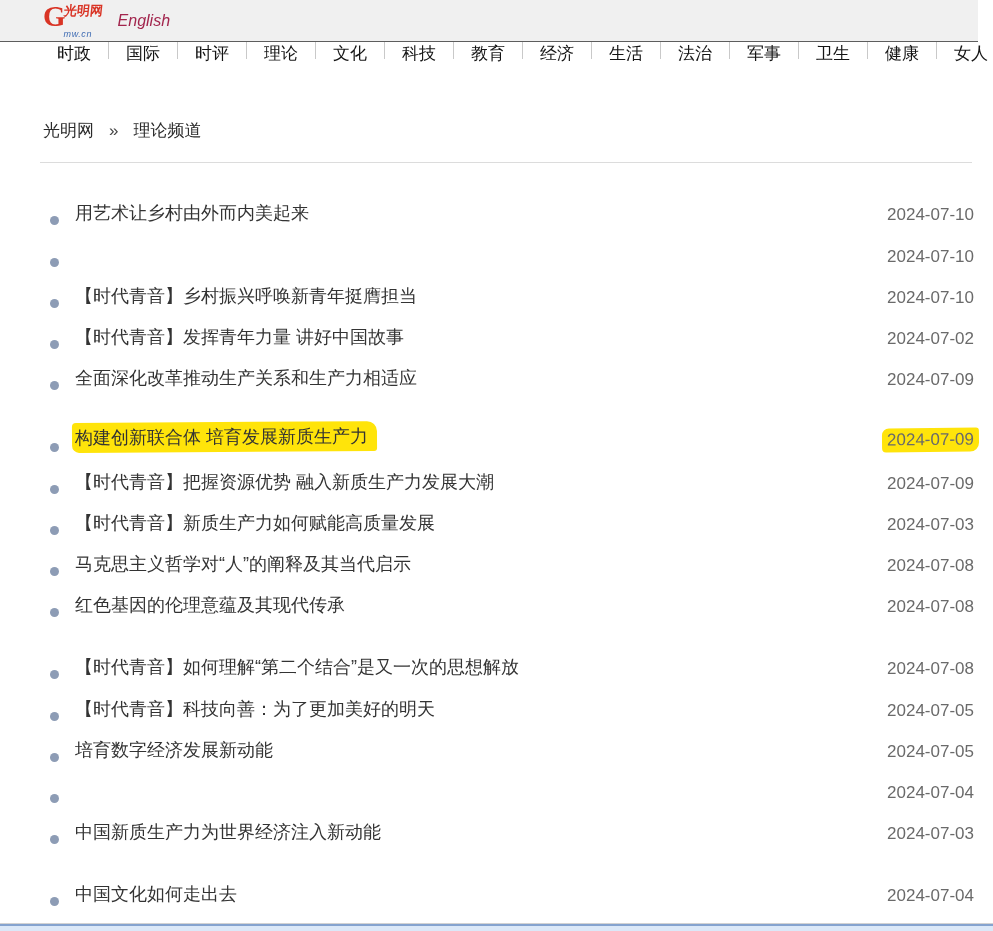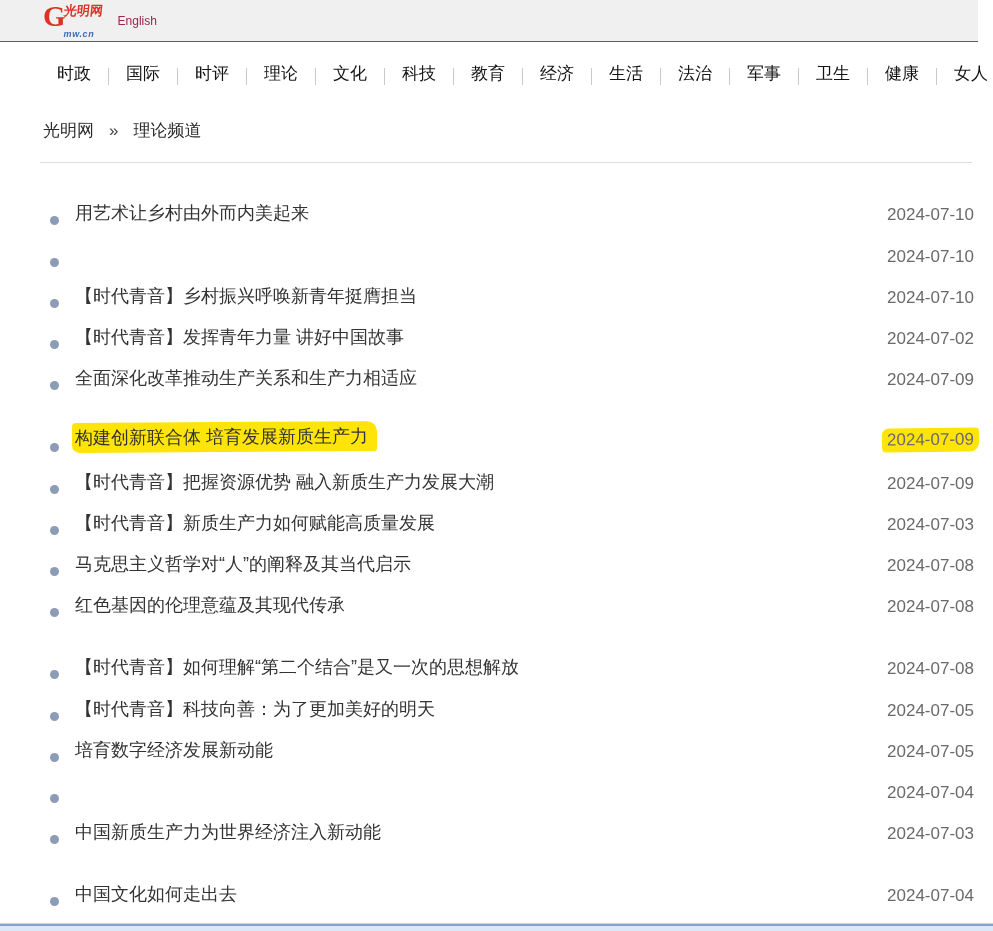--- a/index.html
+++ b/index.html
@@ -23,31 +23,31 @@
   .logo-g {
     color: var(--logo-red); font-family: "Liberation Serif", "DejaVu Serif", serif;
     font-weight: bold; font-size: 29px; line-height: 0.9; letter-spacing: -1px;
   }
   .logo-stack { display: flex; flex-direction: column; margin-left: -1px; margin-top: 1px; }
   .logo-cn {
     color: var(--logo-red); font-size: 13px; font-weight: bold; line-height: 1;
     transform: skewX(-6deg); letter-spacing: 0px;
   }
   .logo-sub {
-    color: var(--logo-blue); font-size: 9px; font-weight: bold; font-style: italic;
+    color: var(--logo-blue); font-size: 9px; font-weight: normal; font-style: italic;
     line-height: 1; letter-spacing: 0.6px; margin-top: 13px;
   }
   .english-link {
-    color: var(--english); font-size: 12px; cursor: pointer; text-decoration: none;
+    color: var(--english); font-size: 16px; cursor: pointer; text-decoration: none; font-style: italic;
   }
 
   
   nav.main-nav {
     height: 43px; background: #ffffff;
-    display: flex; align-items: flex-end;
+    display: flex; align-items: flex-start;
     padding-left: 40px; 
   }
   .nav-item {
     padding: 0 17px; font-size: 17px; color: #141414;
     cursor: pointer; white-space: nowrap;
   }
   .nav-divider { width: 1px; height: 17px; background: #c9c9c9; flex: none; }
 
   
   .breadcrumb {

